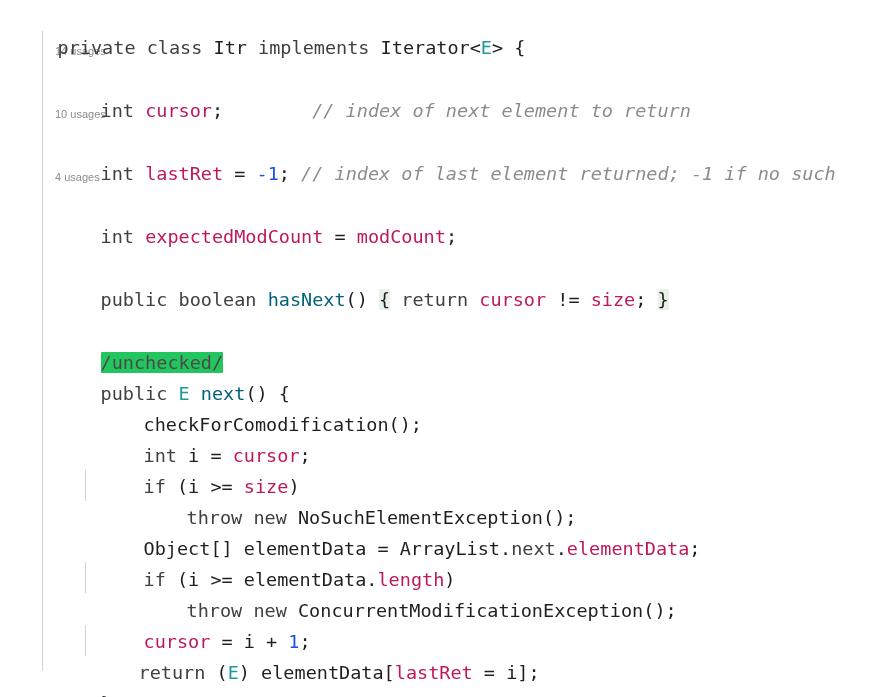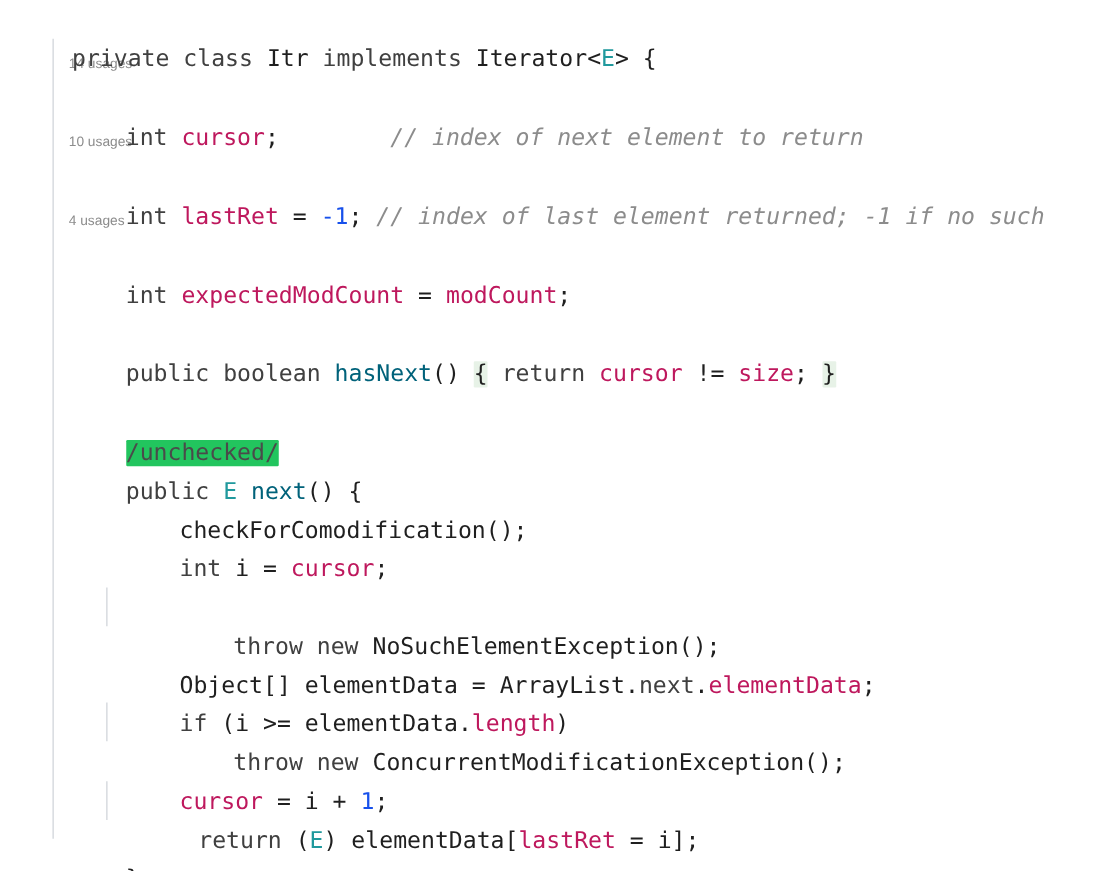--- a/index.html
+++ b/index.html
@@ -119,20 +119,23 @@
   </div>
 
   <div class="line" style="left:99px; top:378px;">
     <span class="plain">checkForComodification();</span>
   </div>
 
   <div class="line" style="left:99px; top:409px;">
     <span class="kw">int</span><span class="plain"> i = </span><span class="field">cursor</span><span class="plain">;</span>
   </div>
 
+  <div class="line" style="left:99px; top:440px;">
+    <span class="kw">if</span><span class="plain"> (i &gt;= </span><span class="field">size</span><span class="plain">)</span>
+  </div>
 
   <div class="line" style="left:142px; top:471px;">
     <span class="kw">throw</span><span class="plain"> </span><span class="kw">new</span><span class="plain"> </span><span class="type">NoSuchElementException();</span>
   </div>
 
   <div class="line" style="left:99px; top:502px;">
     <span class="plain">Object[] elementData = ArrayList.</span><span class="kw">next</span><span class="plain">.</span><span class="field">elementData</span><span class="plain">;</span>
   </div>
 
   <div class="line" style="left:99px; top:533px;">
@@ -140,21 +143,21 @@
   </div>
 
   <div class="line" style="left:142px; top:564px;">
     <span class="kw">throw</span><span class="plain"> </span><span class="kw">new</span><span class="plain"> </span><span class="type">ConcurrentModificationException();</span>
   </div>
 
   <div class="line" style="left:99px; top:595px;">
     <span class="field">cursor</span><span class="plain"> = i + </span><span class="num">1</span><span class="plain">;</span>
   </div>
 
-  <div class="line" style="left:114px; top:626px;">
+  <div class="line" style="left:94px; top:626px;">
     <span class="kw">return</span><span class="plain"> (</span><span class="generic">E</span><span class="plain">) elementData[</span><span class="field">lastRet</span><span class="plain"> = i];</span>
   </div>
 
   <div class="line" style="left:56px; top:657px;">
     <span class="plain">}</span>
   </div>
 
 </div>
 
 </body></html>

